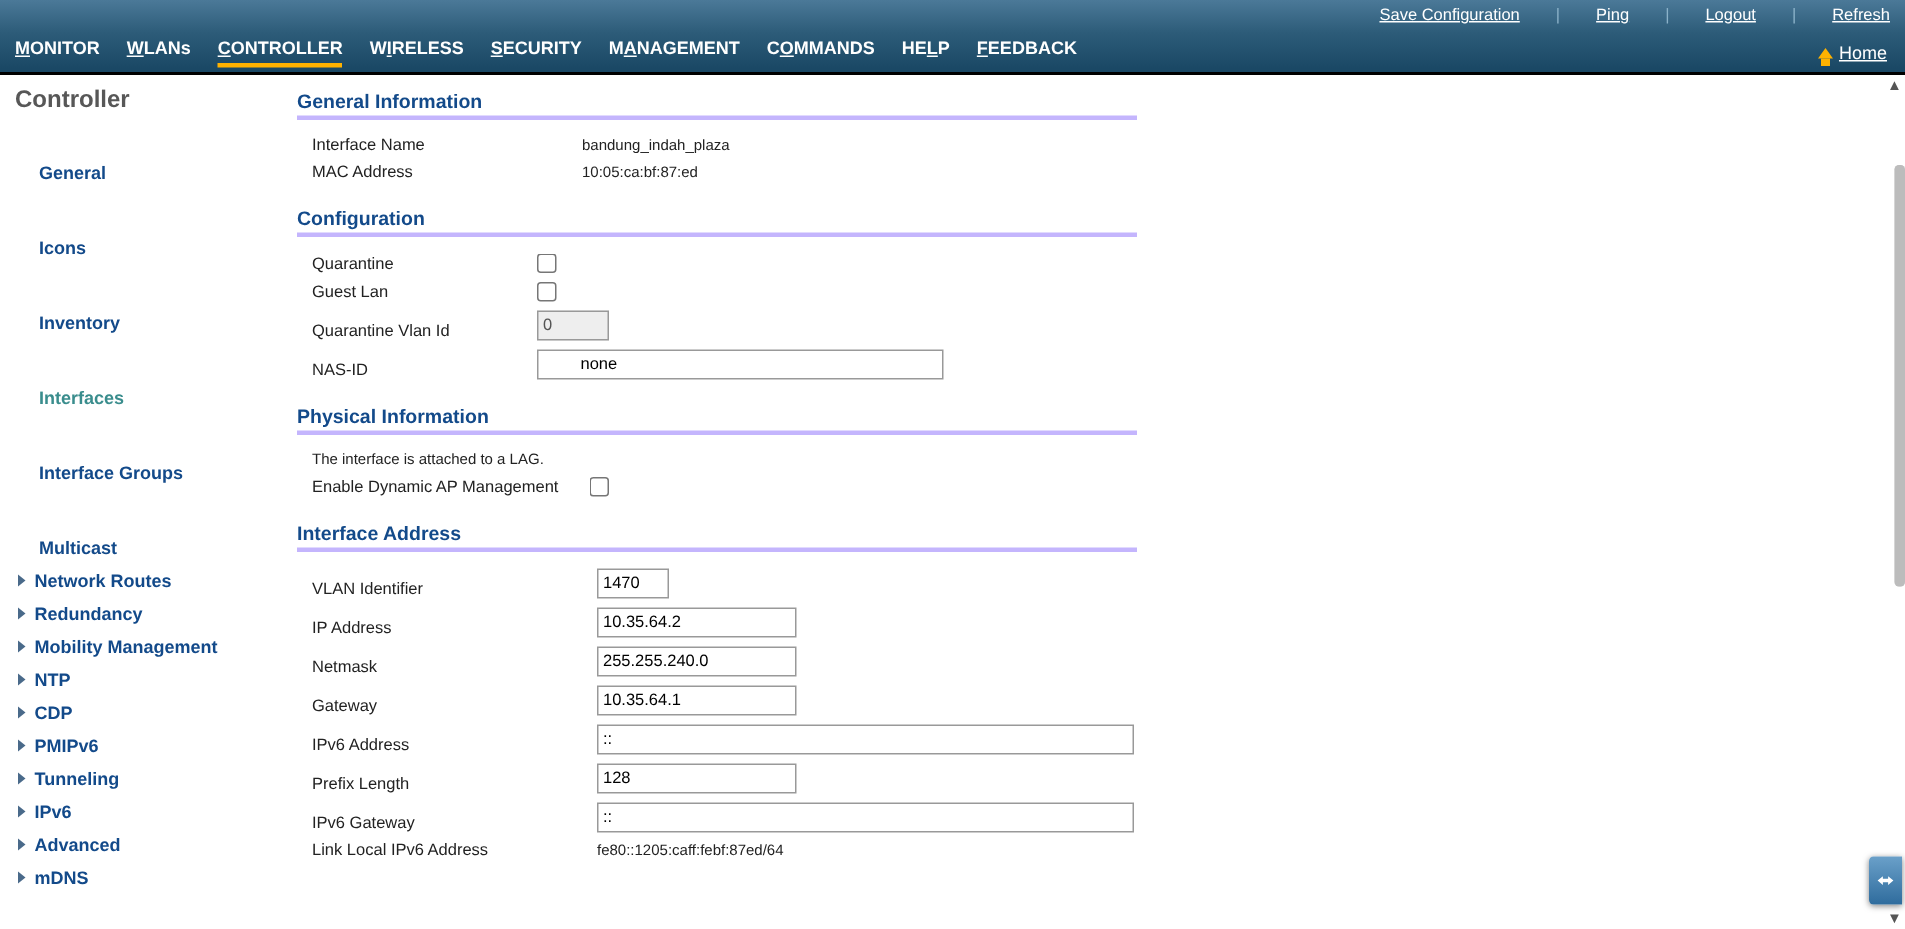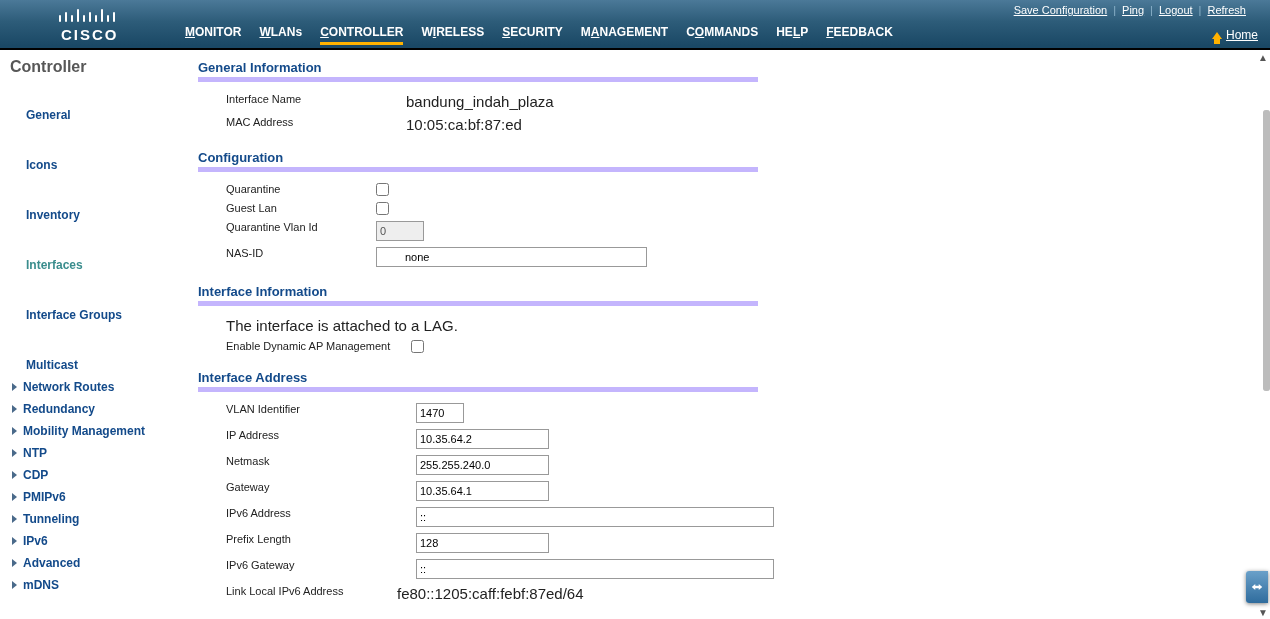--- a/index.html
+++ b/index.html
@@ -50,24 +50,24 @@
   }
   .main-nav a span.und { text-decoration: underline; }
   .main-nav a.active {
     border-bottom: 3px solid #ffb200;
     margin-bottom: -3px;
   }
 
   .top-right {
     position: absolute;
     top: 4px;
-    right: 24px;
+    right: 10px;
     font-size: 11px;
     display: flex;
-    gap: 6px;
+    gap: 24px;
     align-items: center;
     margin-left: 44px;
   }
   .top-right a { color: #fff; text-decoration: underline; cursor: pointer; }
   .top-right .sep { color: #8bb2c9; }
   .home-link {
     position: absolute;
     right: 12px;
     bottom: 6px;
     display: flex;
@@ -138,40 +138,39 @@
     padding: 6px 16px 0 16px;
     overflow: hidden;
     position: relative;
   }
 
   .section-title {
     font-size: 13px;
     font-weight: bold;
     color: #134a8a;
     margin: 4px 0 4px 0;
-    border-bottom: 5px solid #c4b5fd;
+    border-bottom: 3px solid #c4b5fd;
     padding-bottom: 2px;
     width: 560px;
   }
   .fields {
     padding: 4px 0 10px 10px;
   }
   .field-row {
     display: flex;
-    align-items: flex-start;
+    align-items: flex-end;
     padding: 3px 0;
-    margin-left: 18px;
   }
   .field-label {
     width: 180px;
     font-size: 11px;
     color: #222;
   }
   .field-value {
-    font-size: 15px;
+    font-size: 10px;
     color: #222;
   }
   input[type="text"] {
     font-size: 11px;
     padding: 1px 3px;
     border: 1px solid #999;
     height: 16px;
     box-sizing: content-box;
   }
   input.w-small { width: 40px; background: #eee; }
@@ -221,37 +220,20 @@
     border-radius: 3px 0 0 3px;
     box-shadow: 0 1px 4px rgba(0,0,0,0.5);
     display:flex;align-items:center;justify-content:center;
   }
   .tv-icon svg { width: 14px; height: 14px; }
 </style>
 </head>
 <body>
 
 <div class="topbar">
-  <div class="logo">
-    <svg width="64" height="34" viewBox="0 0 64 34">
-      <g stroke="#fff" stroke-width="2" stroke-linecap="round">
-        <line x1="4" y1="7" x2="4" y2="12"></line>
-        <line x1="10" y1="4" x2="10" y2="12"></line>
-        <line x1="16" y1="7" x2="16" y2="12"></line>
-        <line x1="22" y1="1" x2="22" y2="12"></line>
-        <line x1="28" y1="7" x2="28" y2="12"></line>
-        <line x1="34" y1="4" x2="34" y2="12"></line>
-        <line x1="40" y1="7" x2="40" y2="12"></line>
-        <line x1="46" y1="1" x2="46" y2="12"></line>
-        <line x1="52" y1="7" x2="52" y2="12"></line>
-        <line x1="58" y1="4" x2="58" y2="12"></line>
-      </g>
-      <text x="5" y="31" fill="#fff" font-family="Arial" font-size="15" font-weight="bold" letter-spacing="2">CISCO</text>
-    </svg>
-  </div>
 
   <div class="main-nav">
     <a><span class="und">M</span><span>ONITOR</span></a>
     <a><span class="und">W</span><span>LANs</span></a>
     <a class="active"><span class="und">C</span><span>ONTROLLER</span></a>
     <a><span>W</span><span class="und">I</span><span>RELESS</span></a>
     <a><span class="und">S</span><span>ECURITY</span></a>
     <a><span>M</span><span class="und">A</span><span>NAGEMENT</span></a>
     <a><span>C</span><span class="und">O</span><span>MMANDS</span></a>
     <a><span>HE</span><span class="und">L</span><span>P</span></a>
@@ -357,21 +339,21 @@
       <div class="field-row">
         <div class="field-label" style="width:150px">Quarantine Vlan Id</div>
         <input type="text" class="w-small" disabled="" value="0" style="">
       </div>
       <div class="field-row">
         <div class="field-label" style="width:150px">NAS-ID</div>
         <input type="text" class="w-med" value="none" style="">
       </div>
     </div>
 
-    <div class="section-title">Interface Information</div>
+    <div class="section-title">Physical Information</div>
     <div class="fields">
       <div class="field-row">
         <div class="field-value">The interface is attached to a LAG.</div>
       </div>
       <div class="field-row">
         <div class="field-label" style="width:185px">Enable Dynamic AP Management</div>
         <input type="checkbox" style="">
       </div>
     </div>
 
@@ -399,21 +381,21 @@
       </div>
       <div class="field-row">
         <div class="field-label" style="width:190px">Prefix Length</div>
         <input type="text" class="w-120" value="128" style="">
       </div>
       <div class="field-row">
         <div class="field-label" style="width:190px">IPv6 Gateway</div>
         <input type="text" class="w-350" value="::" style="">
       </div>
       <div class="field-row">
-        <div class="field-label" style="width:171px">Link Local IPv6 Address</div>
+        <div class="field-label" style="width:190px">Link Local IPv6 Address</div>
         <div class="field-value">fe80::1205:caff:febf:87ed/64</div>
       </div>
     </div>
 
     <div class="scroll-indicator scroll-up-arrow">▲</div>
     <div class="scroll-track">
       <div class="scroll-thumb"></div>
     </div>
     <div class="scroll-indicator scroll-down-arrow">▼</div>
 

